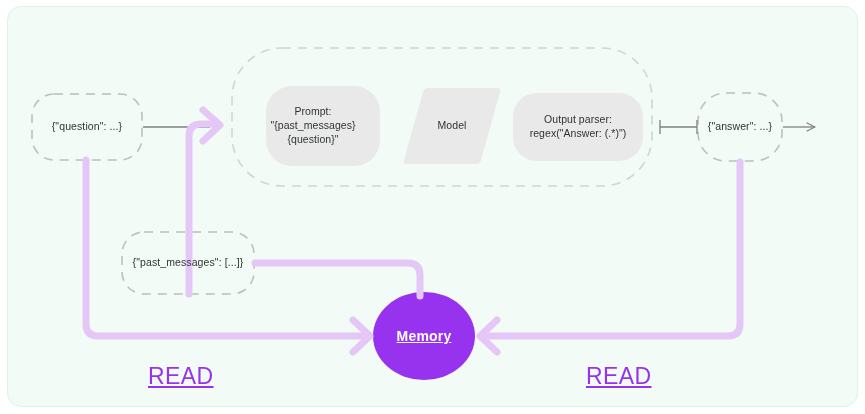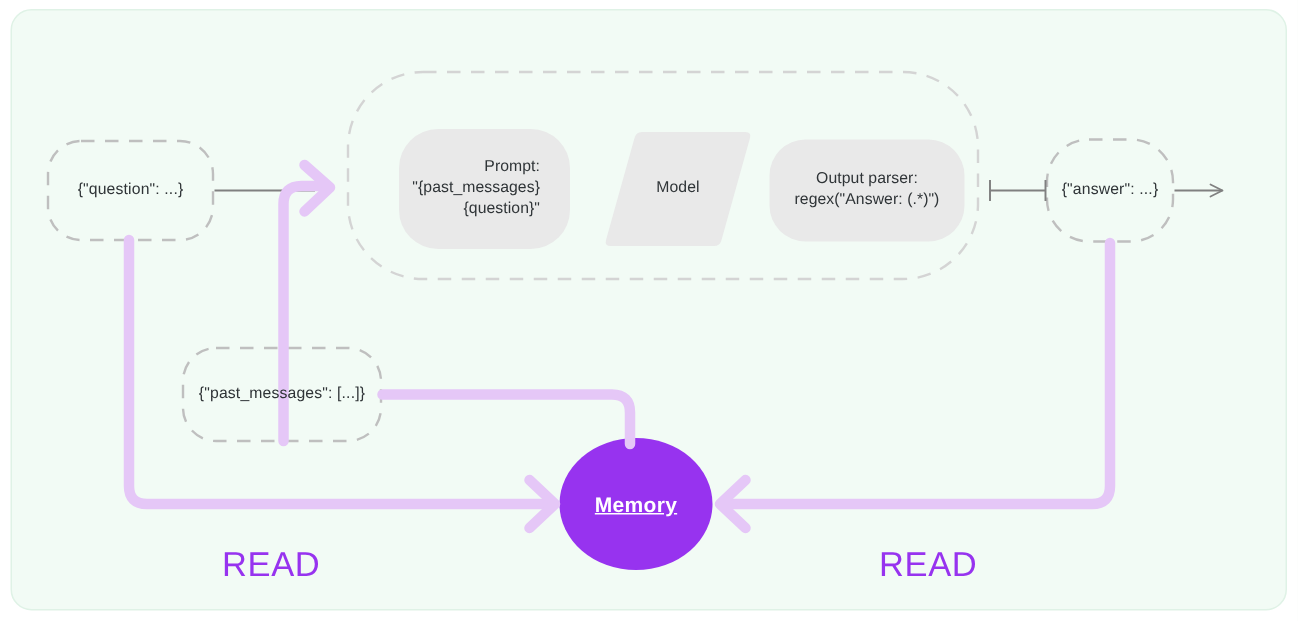--- a/index.html
+++ b/index.html
@@ -62,20 +62,21 @@
     font-weight: bold;
     letter-spacing: 0.2px;
   }
   .rw-label {
     position: absolute;
     color: #9733ef;
     font-size: 23px;
     font-family: "Liberation Sans", sans-serif;
     letter-spacing: 0.4px;
     white-space: nowrap;
+    text-decoration: underline;
   }
 </style>
 </head>
 <body>
 
 <div id="canvas">
 
   <div class="panel"></div>
 
   <svg class="layer" viewBox="0 0 865 414" xmlns="http://www.w3.org/2000/svg">
@@ -126,21 +127,21 @@
       <path d="M 353 320 L 370 336 L 353 352"></path>
       <path d="M 497 320 L 480 336 L 497 352"></path>
       <path d="M 203 110 L 220 125 L 203 141"></path>
     </g>
   </svg>
 
   <div class="node-label io-label" style="left:32px; top:94px; width:110px; height:66px;">{"question": ...}</div>
 
   <div class="node-label io-label" style="left:122px; top:232px; width:132px; height:62px;">{"past_messages": [...]}</div>
 
-  <div class="node-label block-label" style="left:266px; top:86px; width:94px; height:80px; flex-direction:column;align-items:flex-end;">
+  <div class="node-label block-label" style="left:266px; top:86px; width:94px; height:80px; flex-direction:column;">
     <span>Prompt:</span>
     <span>"{past_messages}</span>
     <span>{question}"</span>
   </div>
 
   <div class="node-label block-label" style="left:404px; top:88px; width:96px; height:76px;">Model</div>
 
   <div class="node-label block-label" style="left:511px; top:93px; width:134px; height:68px; flex-direction:column;">
     <span>Output parser:</span>
     <span>regex("Answer: (.*)")</span>

